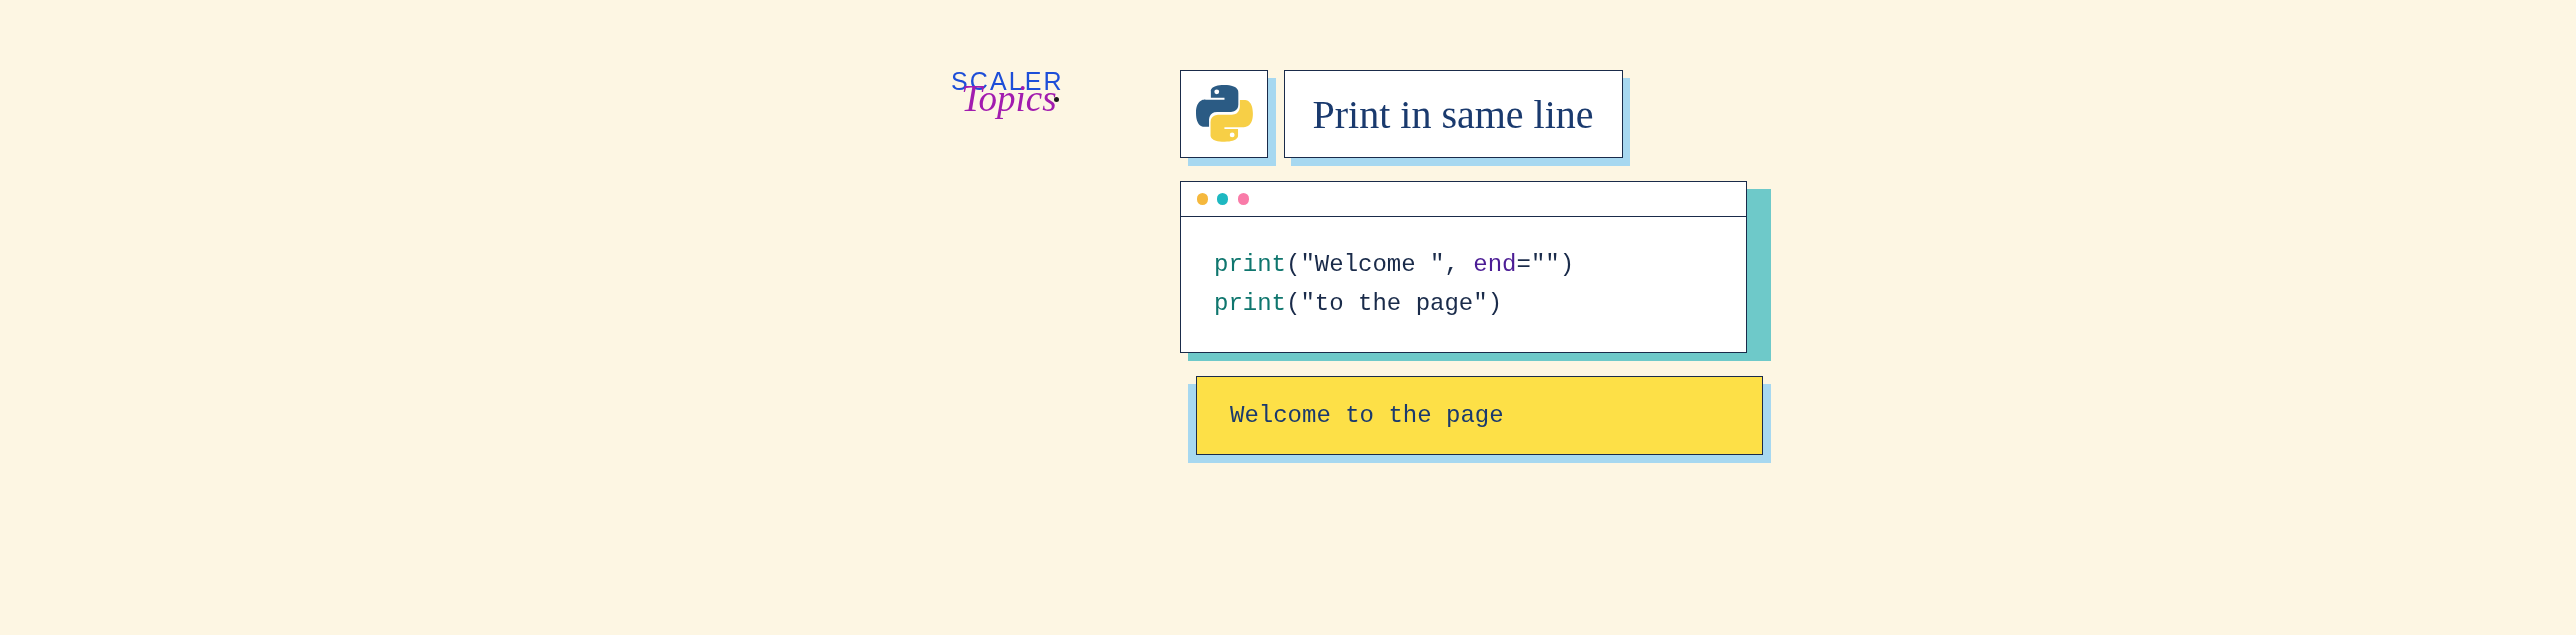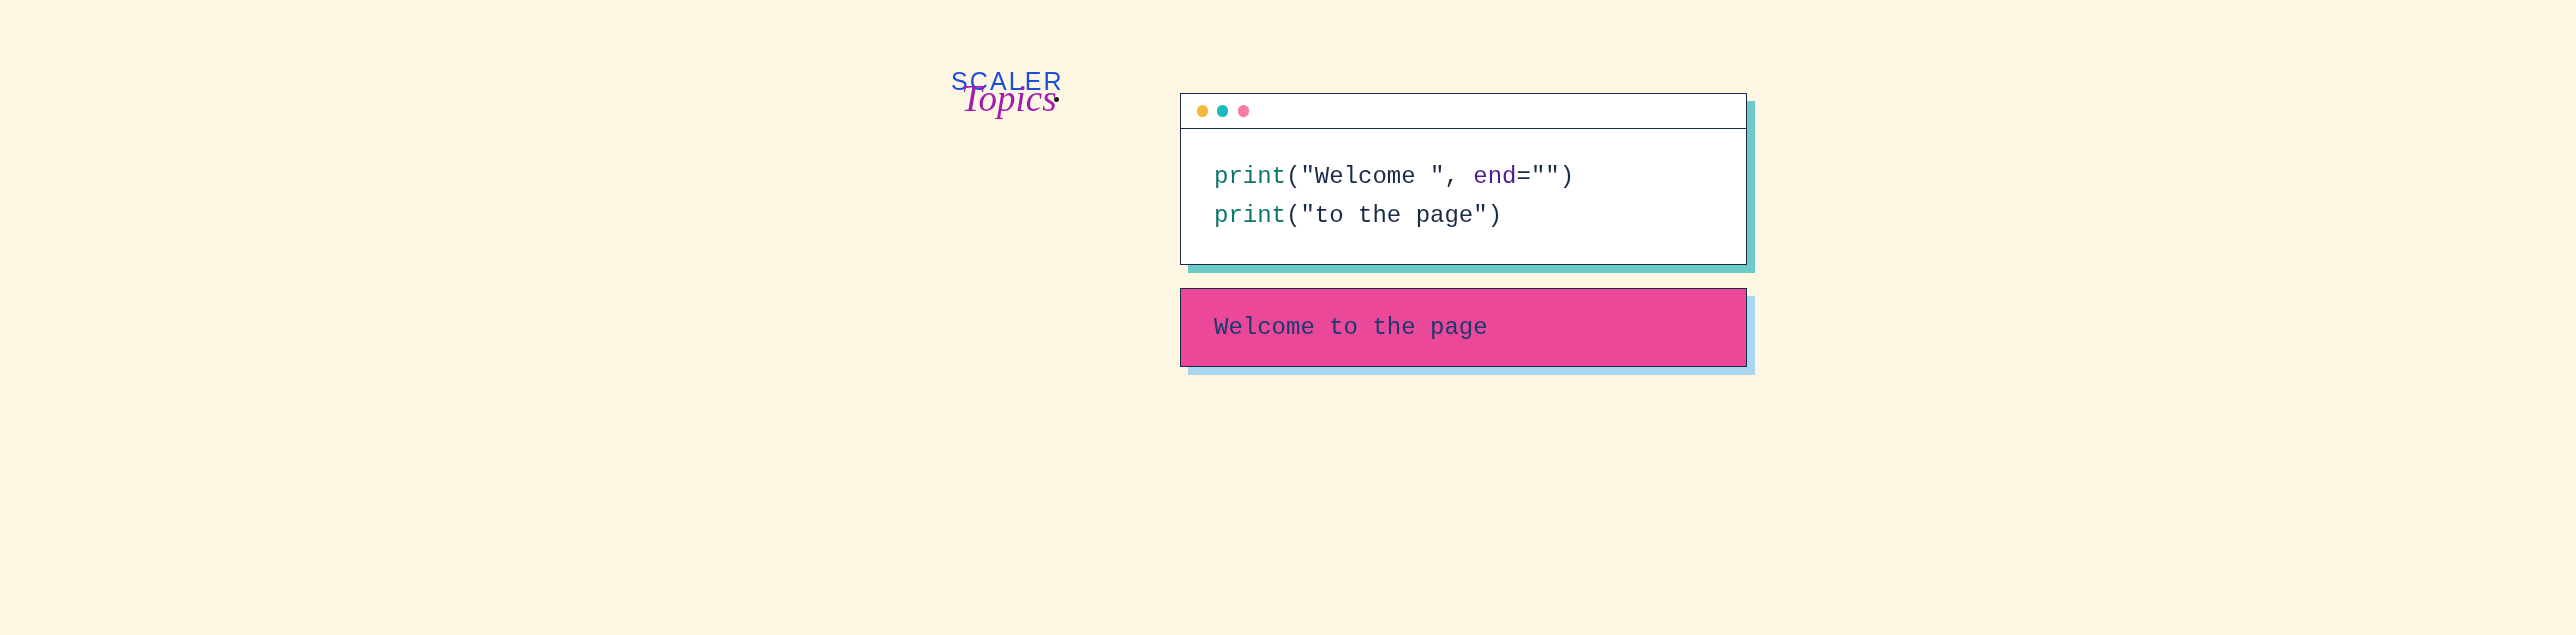--- a/index.html
+++ b/index.html
@@ -123,38 +123,58 @@
   color: #1a2b4a;
 }
 .tk-fn { color: #0f766e; }
 .tk-kw { color: #4c1d95; }
 .tk-str { color: #1a2b4a; }
 .output-card-wrap {
   margin-top: 23px;
 }
 .output-card-wrap .inner-card {
   width: 567px;
-  background: #ec4899;
+  background: #fde047;
   padding: 25px 33px;
   font-family: "Courier New", monospace;
   font-size: 24px;
   color: #1a3a6e;
+  margin-left: 16px;
 }
 </style>
 </head>
 <body>
 
 <div class="content-area">
 
   <div class="logo-block">
     <div class="logo-scaler">SCALER</div>
     <span class="logo-dot"></span>
     <div class="logo-topics">Topics</div>
   </div>
 
+  <div class="header-row">
+
+    <div class="card-shadow python-card">
+      <div class="inner-card">
+        <span>
+          <svg width="57" height="57" viewBox="0 0 256 255">
+            <path d="M126.9 0C62.7 0 66.7 27.8 66.7 27.8l.07 28.8h61.2v8.6H42.4S0 60.5 0 125.4s36.7 62.1 36.7 62.1h21.9v-29.9s-1.2-36.7 36.1-36.7h60.7s34.8.6 34.8-33.6V33.6S195.5 0 126.9 0zM93.2 19.4a10.9 10.9 0 110 21.8 10.9 10.9 0 010-21.8z" fill="#2b5b84"></path>
+            <path d="M128.8 254.1c64.1 0 60.1-27.8 60.1-27.8l-.07-28.8h-61.2v-8.6h85.5s42.4 4.8 42.4-60.1-36.7-62.1-36.7-62.1h-21.9v29.9s1.2 36.7-36.1 36.7h-60.7s-34.8-.6-34.8 33.6v56.7s-5.3 30.5 63.4 30.5zm33.7-19.4a10.9 10.9 0 110-21.8 10.9 10.9 0 010 21.8z" fill="#f7cf46"></path>
+          </svg>
+        </span>
+      </div>
+    </div>
+
+    <div class="card-shadow title-card-wrap">
+      <div class="inner-card">
+        <span class="title-text">Print in same line</span>
+      </div>
+    </div>
+  </div>
 
   <div class="card-shadow code-card-wrap">
     <div class="inner-card">
       <div class="window-bar">
         <span class="dot dot-y"></span>
         <span class="dot dot-c"></span>
         <span class="dot dot-p"></span>
       </div>
       <div class="code-body">
         <div>

